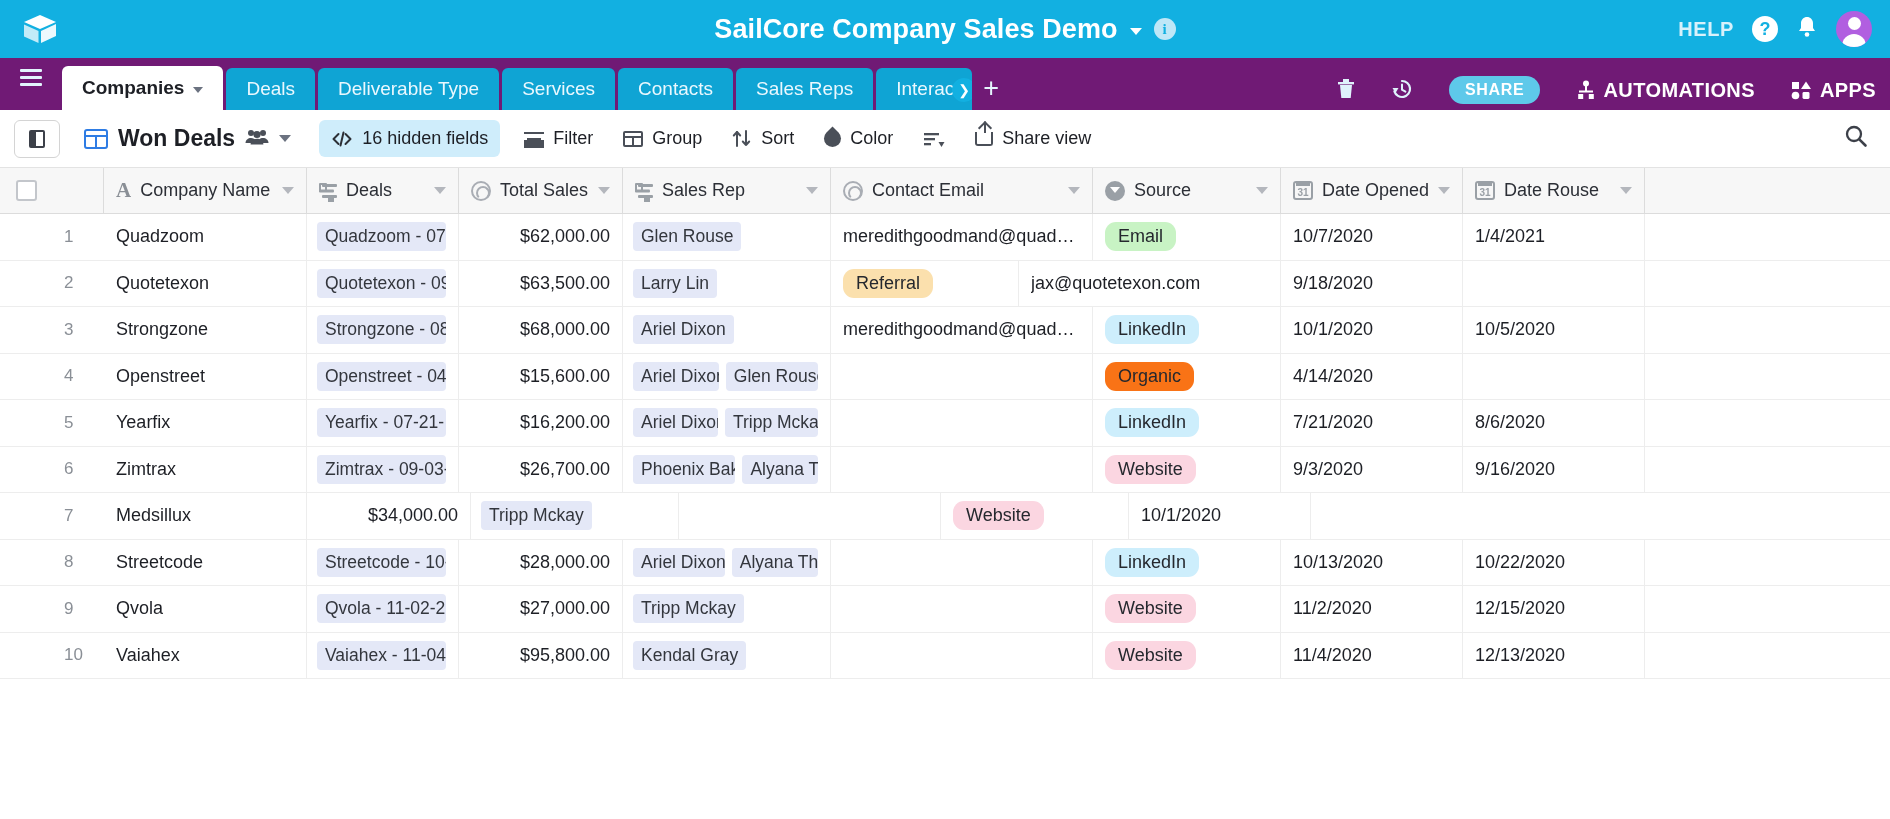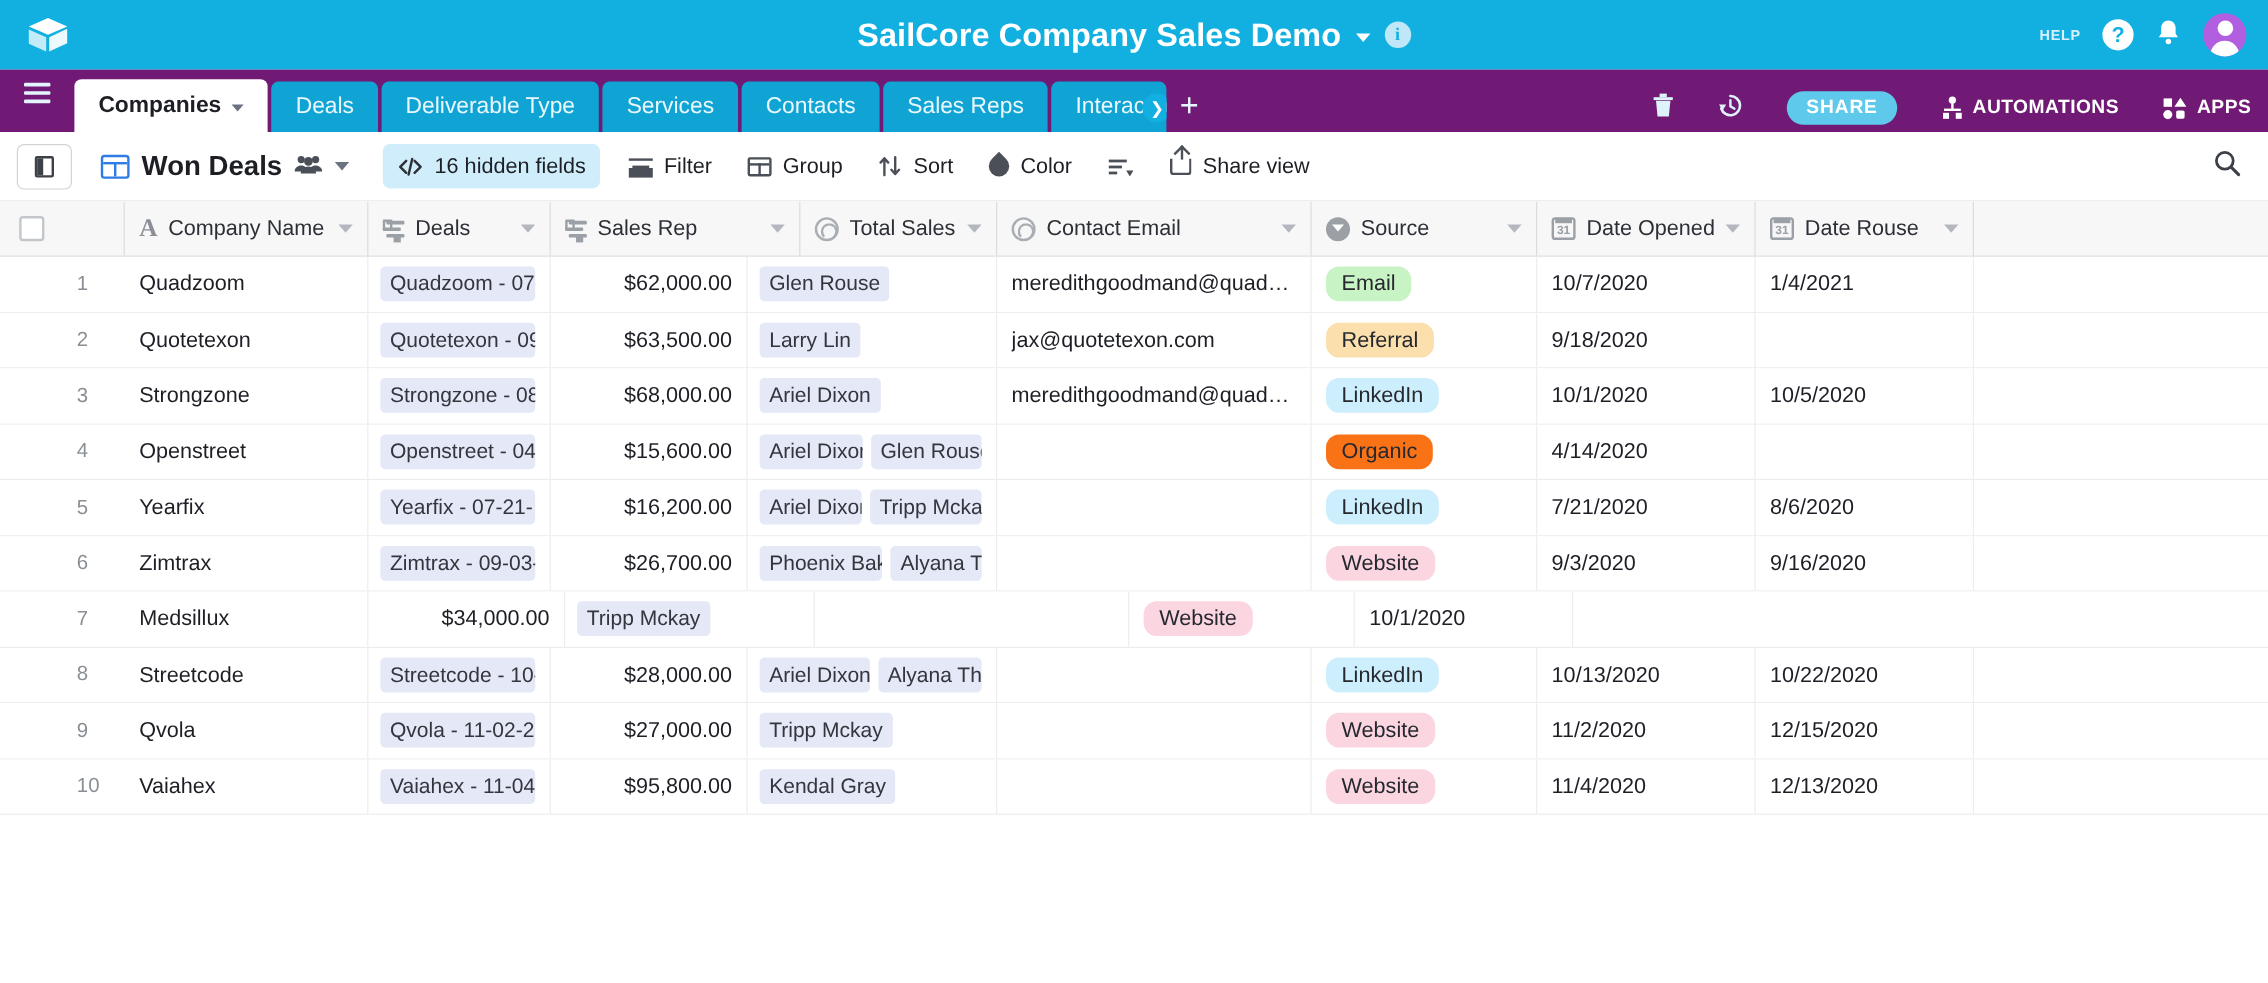--- a/index.html
+++ b/index.html
@@ -54,21 +54,21 @@
     font-family: "Liberation Serif", serif;
     pointer-events: auto;
   }
   .topbar-right {
     position: absolute;
     right: 18px; top: 0; height: 58px;
     display: flex; align-items: center; gap: 18px;
   }
   .help-label {
     color: #d8f1fb;
-    font-size: 12px;
+    font-size: 20px;
     font-weight: bold;
     letter-spacing: 0.6px;
   }
   .help-circle {
     width: 26px; height: 26px; border-radius: 50%;
     background: #ffffff; color: #12b0e1;
     font-size: 18px; font-weight: bold;
     display: flex; align-items: center; justify-content: center;
   }
   .avatar {
@@ -155,21 +155,21 @@
   .tb-icon { color: #dff3fc; font-size: 21px; line-height: 1; }
   .share-pill {
     background: #5ec9ea;
     color: #ffffff;
     font-size: 16px; font-weight: bold;
     letter-spacing: 0.7px;
     padding: 5px 16px;
     border-radius: 14px;
   }
   .tb-text {
-    color: #ffffff; font-size: 16px; font-weight: bold;
+    color: #ffffff; font-size: 20px; font-weight: bold;
     letter-spacing: 0.4px;
     display: flex; align-items: center; gap: 7px;
   }
 
   
   .toolbar {
     height: 58px;
     background: #ffffff;
     border-bottom: 1px solid #e3e3e3;
     display: flex;
@@ -566,36 +566,36 @@
     </div>
 
     <div class="hcell c-deals">
       <span class="fi">
           <span class="fi-link"></span>
         </span>
       <span class="hlabel">Deals</span>
       <span class="hcaret"></span>
     </div>
 
+    <div class="hcell c-sales">
+      <span class="fi">
+          <span class="fi-spiral"></span>
+        </span>
+      <span class="hlabel">Total Sales</span>
+      <span class="hcaret"></span>
+    </div>
+
     <div class="hcell c-rep">
       <span class="fi">
           <span class="fi-link"></span>
         </span>
       <span class="hlabel">Sales Rep</span>
       <span class="hcaret"></span>
     </div>
 
-    <div class="hcell c-sales">
-      <span class="fi">
-          <span class="fi-spiral"></span>
-        </span>
-      <span class="hlabel">Total Sales</span>
-      <span class="hcaret"></span>
-    </div>
-
     <div class="hcell c-email">
       <span class="fi">
           <span class="fi-spiral"></span>
         </span>
       <span class="hlabel">Contact Email</span>
       <span class="hcaret"></span>
     </div>
 
     <div class="hcell c-source">
       <span class="fi">
@@ -647,25 +647,25 @@
         <div class="cell c-check" style="border-right: none;"></div>
         <div class="cell c-idx" style="border-right: none;">2</div>
         <div class="cell c-name">Quotetexon</div>
         <div class="cell c-deals chips">
           <span class="chip">Quotetexon - 09</span>
         </div>
         <div class="cell c-sales num">$63,500.00</div>
         <div class="cell c-rep chips">
           <span class="chip">Larry Lin</span>
         </div>
+        <div class="cell c-source">
+          <span class="badge" style="background: rgb(251, 224, 173);">Referral</span>
+        </div>
         <div class="cell c-email">
           <span class="email-txt">jax@quotetexon.com</span>
-        </div>
-        <div class="cell c-source">
-          <span class="badge" style="background: rgb(251, 224, 173);">Referral</span>
         </div>
         <div class="cell c-open">9/18/2020</div>
         <div class="cell c-close"></div>
       </div>
       <div class="row">
         <div class="cell c-check" style="border-right: none;"></div>
         <div class="cell c-idx" style="border-right: none;">3</div>
         <div class="cell c-name">Strongzone</div>
         <div class="cell c-deals chips">
           <span class="chip">Strongzone - 08</span>

